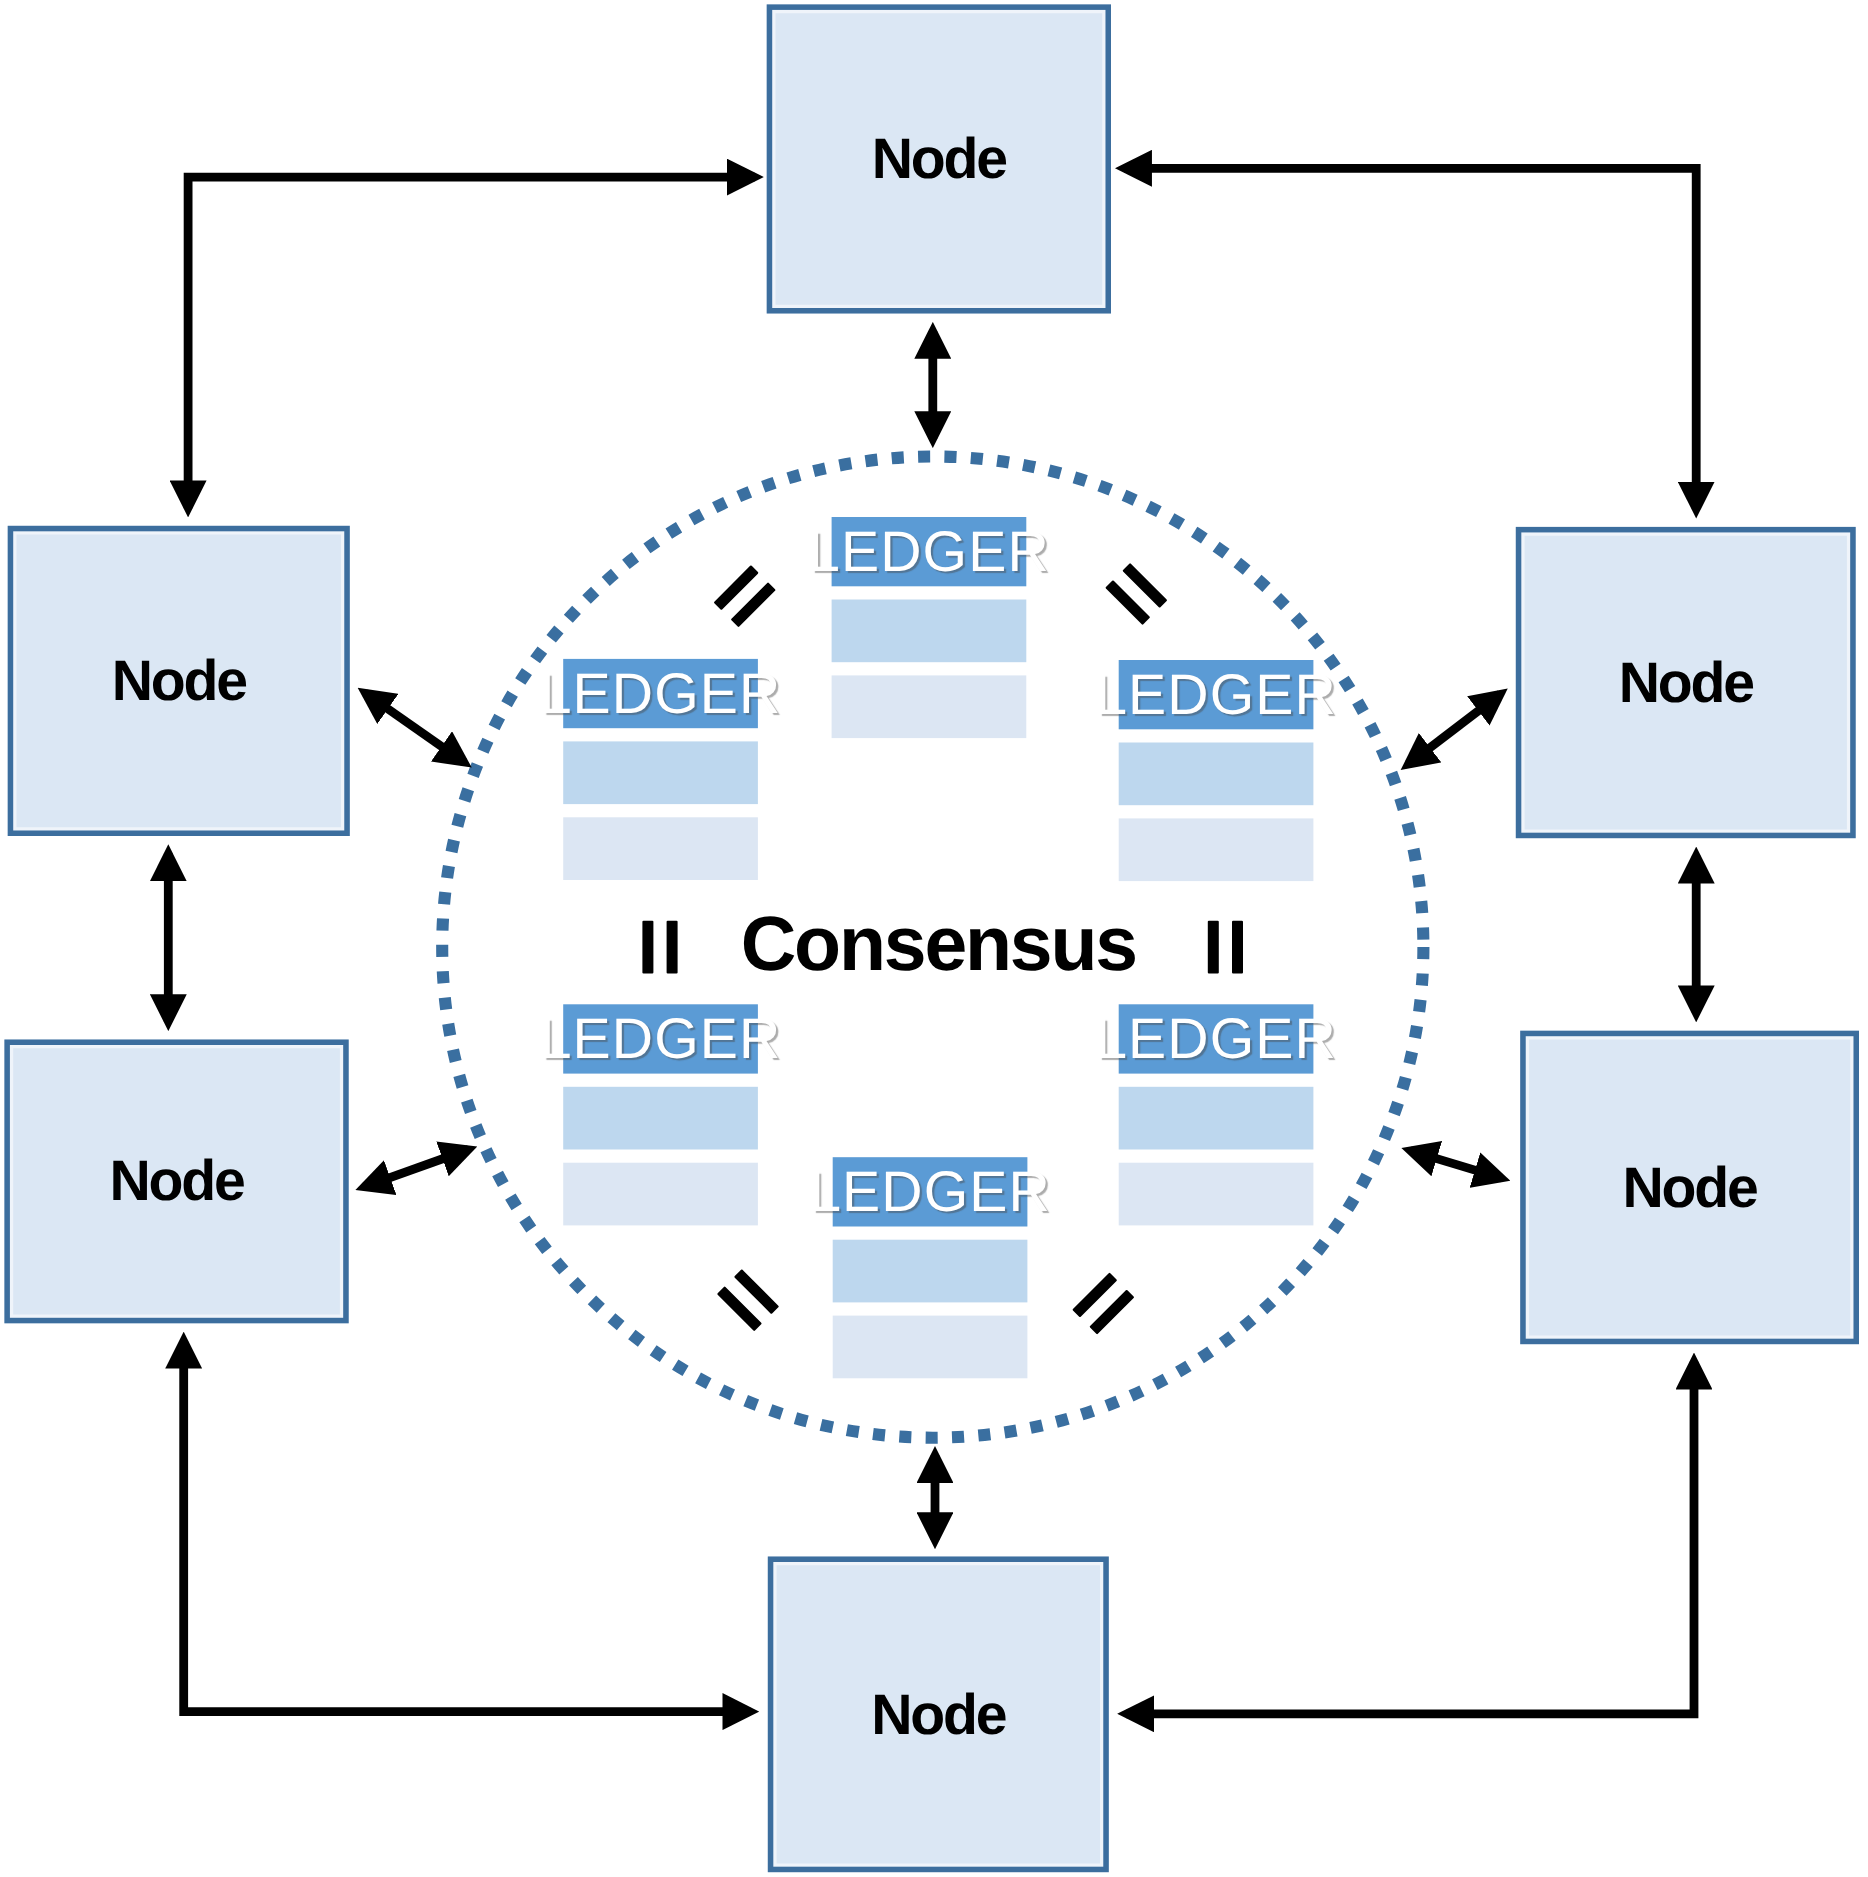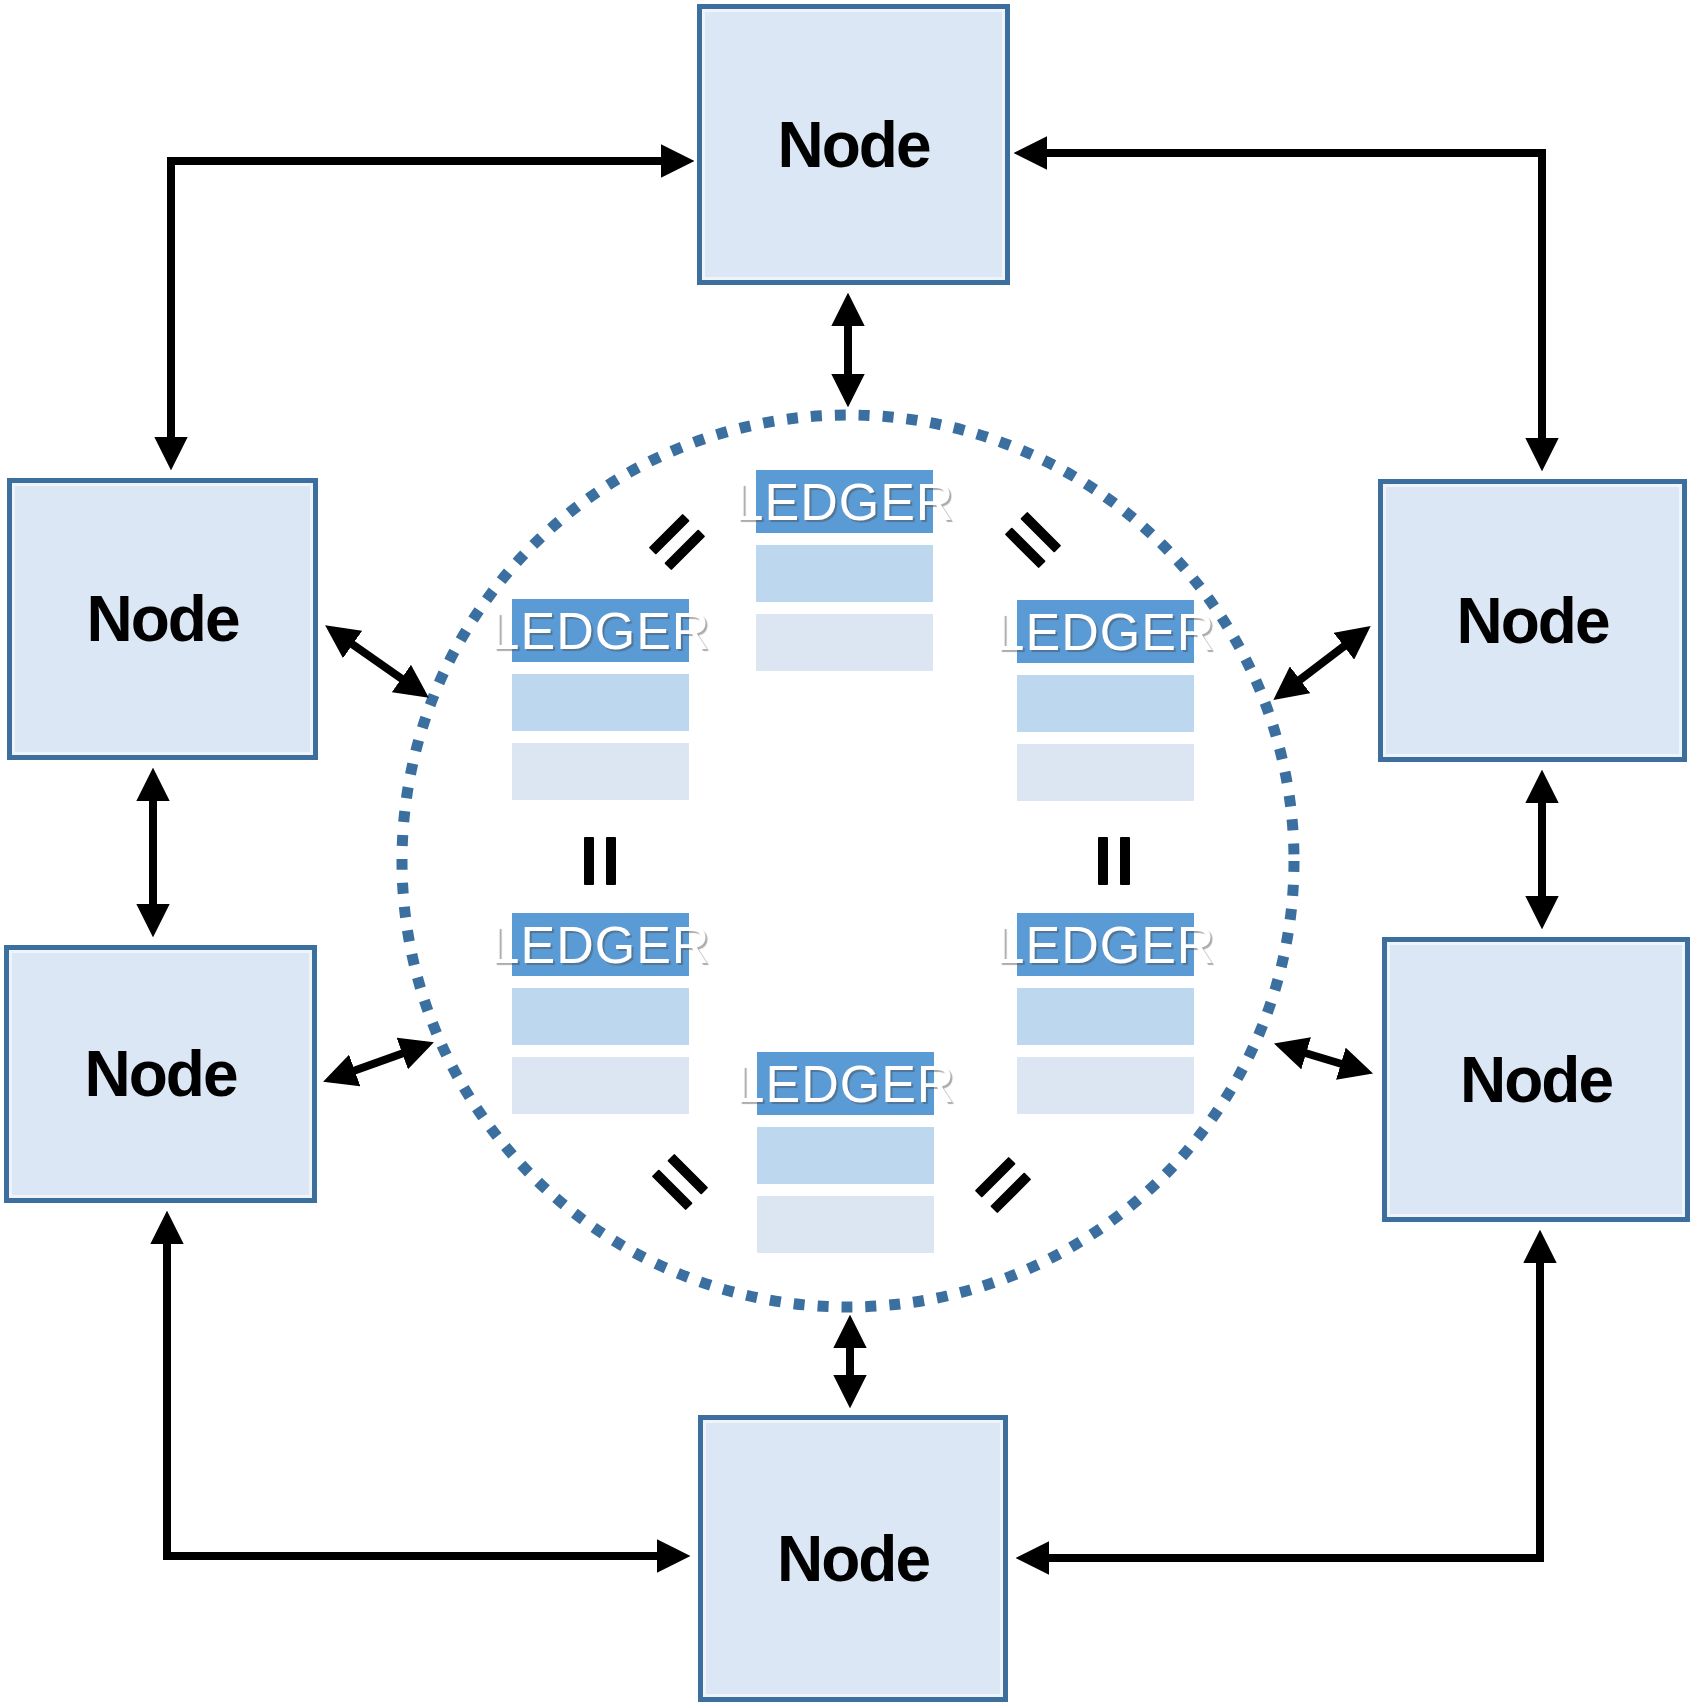--- a/index.html
+++ b/index.html
@@ -10,21 +10,21 @@
   svg.wires{position:absolute;left:0;top:0;z-index:1;}
   .node{
     position:absolute;z-index:2;
     background:var(--node_fill,#dbe7f4);
     border:5px solid var(--node_border,#3c6e9e);
     box-shadow:inset 0 0 0 3px rgba(255,255,255,.55);
     display:flex;align-items:center;justify-content:center;
     box-sizing:border-box;
   }
   .node .nlabel{
-    font-size:64px;font-weight:bold;letter-spacing:-2px;
+    font-size:52px;font-weight:bold;letter-spacing:-2px;
     color:var(--label_text,#000);
   }
   .ledger{position:absolute;z-index:2;width:177px;}
   .lhead{
     height:63px;background:var(--ledger_header,#5b9bd5);
     color:var(--ledger_text,#fff);
     display:flex;align-items:center;justify-content:center;
     font-size:52px;letter-spacing:1px;
     text-shadow:2px 2px 1px rgba(70,70,70,.45);
   }
@@ -113,20 +113,21 @@
     <div class="lhead">LEDGER</div>
     <div class="lrow a"></div>
     <div class="lrow b"></div>
   </div>
   <div class="ledger" style="left:757px;top:1052px">
     <div class="lhead">LEDGER</div>
     <div class="lrow a"></div>
     <div class="lrow b"></div>
   </div>
 
+  <div class="consensus">Consensus</div>
 
   <div class="eq" style="left:653px;top:526px;transform:rotate(-45deg)">
       <i></i>
       <i></i>
     </div>
   <div class="eq" style="left:1009px;top:524px;transform:rotate(45deg)">
       <i></i>
       <i></i>
     </div>
   <div class="eq" style="left:576px;top:845px;transform:rotate(90deg)">

